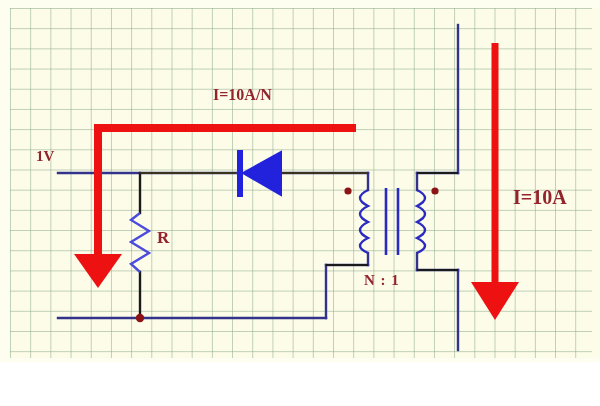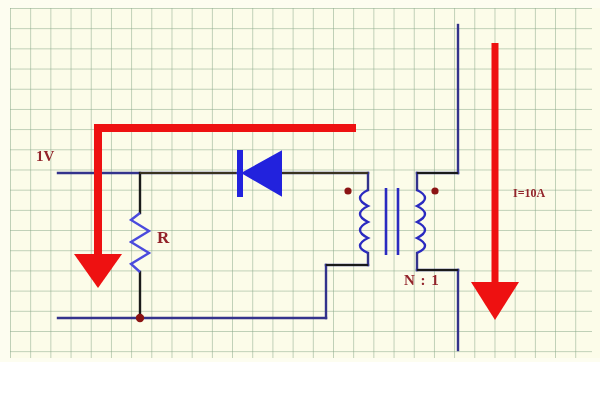--- a/index.html
+++ b/index.html
@@ -42,22 +42,22 @@
   .lbl{
     position:absolute;
     font-family:"Liberation Serif", serif;
     color:#93242b;
     font-weight:bold;
     white-space:nowrap;
   }
   .lbl-1v{left:36px;top:148px;font-size:15px;text-align:center;}
   .lbl-ian{left:213px;top:86px;font-size:16px;}
   .lbl-r{left:157px;top:228px;font-size:17px;}
-  .lbl-n1{left:364px;top:272px;font-size:15px;letter-spacing:1px;margin-left:40px;}
-  .lbl-i10a{left:513px;top:186px;font-size:12px;}
+  .lbl-n1{left:364px;top:272px;font-size:15px;letter-spacing:1px;}
+  .lbl-i10a{left:513px;top:186px;font-size:20px;}
 </style>
 </head>
 <body>
 
 <div id="stage">
 
   <div class="grid-paper">
     <div class="paper-edge-t"></div>
     <div class="paper-edge-l"></div>
     <div class="grid-lines"></div>
@@ -123,20 +123,21 @@
       <polygon points="98,284 76,256 120,256" fill="#ee1111"></polygon>
     </g>
 
     <g>
       <line x1="495" y1="43" x2="495" y2="300" stroke="#ee1111" stroke-width="7" stroke-linecap="butt"></line>
       <polygon points="495,320 471,282 519,282" fill="#ee1111"></polygon>
     </g>
   </svg>
 
   <div class="lbl lbl-1v">1V</div>
+  <div class="lbl lbl-ian">I=10A/N</div>
   <div class="lbl lbl-r">R</div>
   <div class="lbl lbl-n1">N : 1</div>
   <div class="lbl lbl-i10a">I=10A</div>
 
   <div class="caption-bar">
     
     
   </div>
 
 </div>

